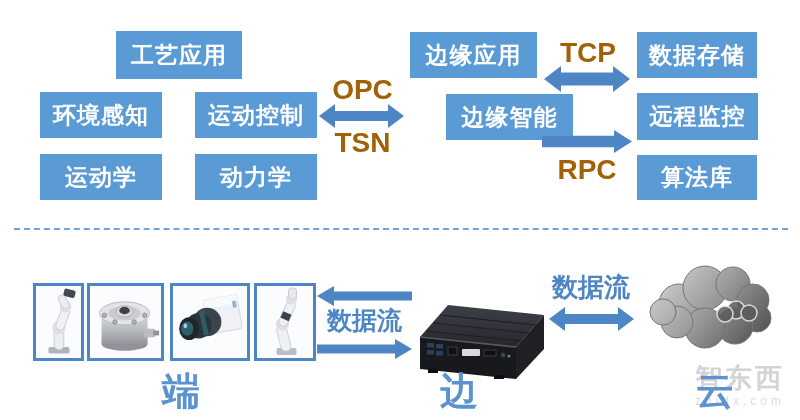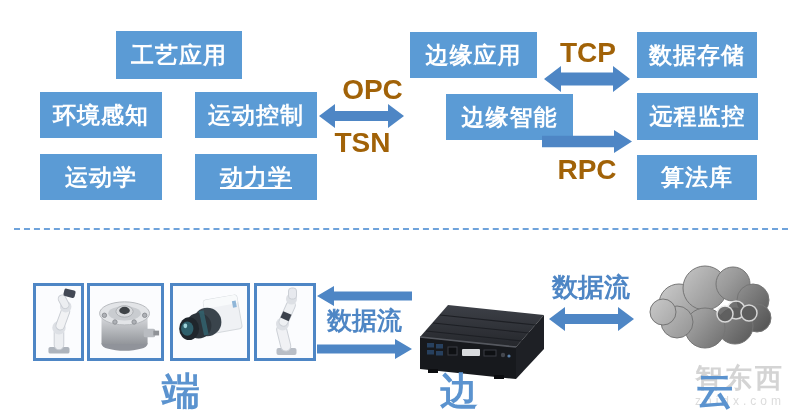--- a/index.html
+++ b/index.html
@@ -48,23 +48,23 @@
 <div id="stage">
 
   <div class="box" style="left:116px;top:31px;width:126px;height:48px;">工艺应用</div>
 
   <div class="box" style="left:40px;top:92px;width:122px;height:46px;">环境感知</div>
 
   <div class="box" style="left:195px;top:92px;width:122px;height:46px;">运动控制</div>
 
   <div class="box" style="left:40px;top:154px;width:122px;height:46px;">运动学</div>
 
-  <div class="box" style="left:195px;top:154px;width:122px;height:46px;text-decoration:underline;">动力学</div>
-
-  <div class="proto" style="left:330px;top:76px;width:85px;">OPC</div>
+  <div class="box" style="left:195px;top:154px;width:122px;height:46px;">动力学</div>
+
+  <div class="proto" style="left:320px;top:76px;width:85px;">OPC</div>
   <svg class="arrow" style="left:319px;top:104px;" width="85" height="24">
     <polygon points="16,0 0,12 16,24 16,17 69,17 69,24 85,12 69,0 69,7 16,7"></polygon>
   </svg>
   <div class="proto" style="left:320px;top:129px;width:85px;">TSN</div>
 
   <div class="box" style="left:410px;top:32px;width:127px;height:46px;">边缘应用</div>
 
   <div class="box" style="left:410px;top:94px;width:127px;height:46px;margin-left:36px;">边缘智能</div>
 
 

